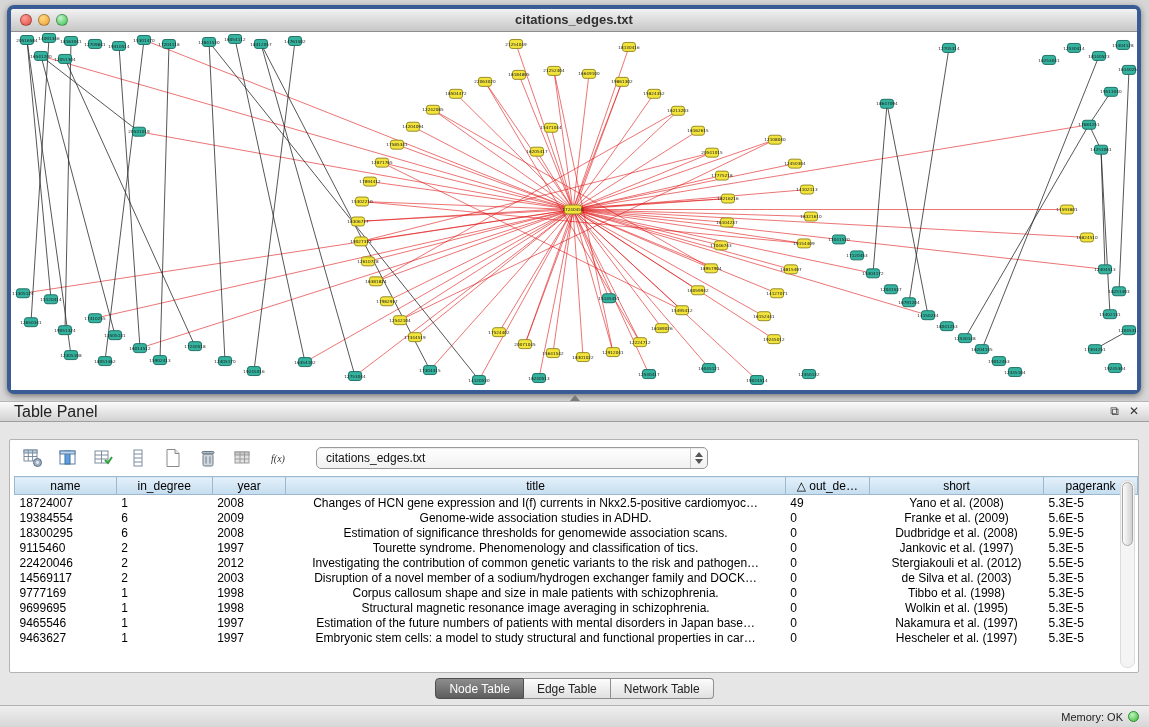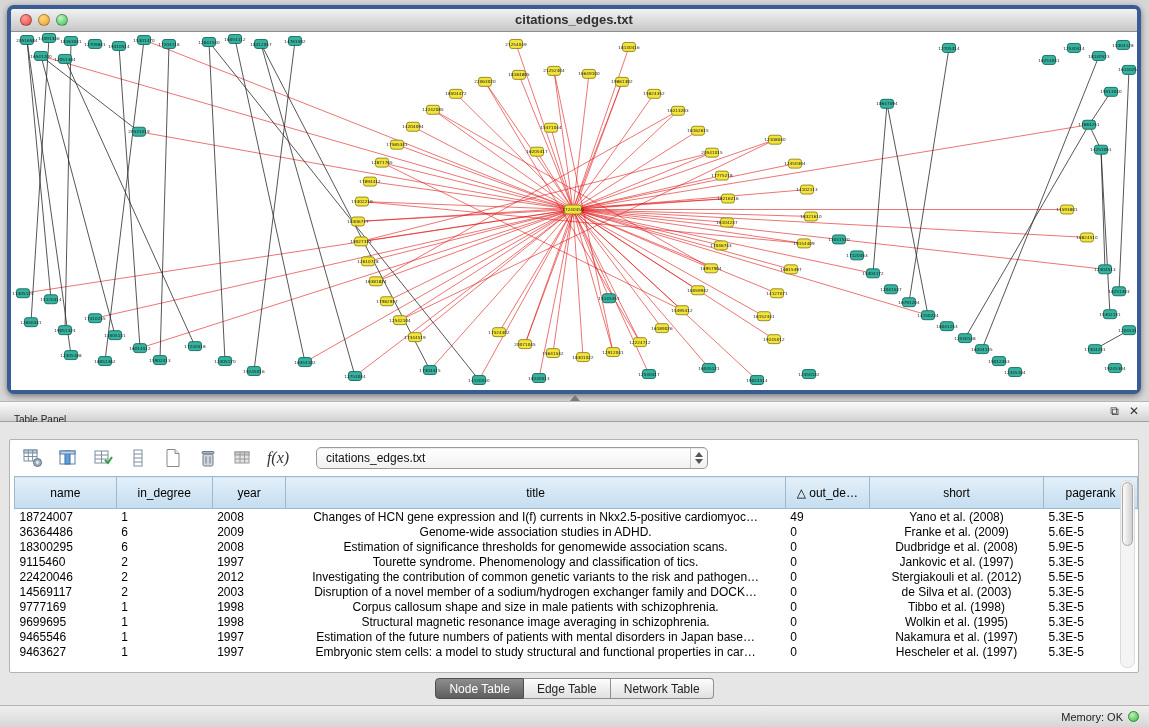--- a/index.html
+++ b/index.html
@@ -35,56 +35,56 @@
     position:absolute;top:395px;left:570px;width:0;height:0;
     border-left:5px solid transparent;border-right:5px solid transparent;
     border-bottom:6px solid #7a7a7a;
   }
   
   .panel-header{
     position:absolute;top:401px;left:0;width:1149px;height:21px;box-sizing:border-box;
     background:linear-gradient(#fbfbfb,#d2d2d2);
     border-top:1px solid #b5b5b5;border-bottom:1px solid #9f9f9f;
   }
-  .panel-header .ph-title{position:absolute;left:14px;top:8px;line-height:19px;font-size:10px;color:#222;}
+  .panel-header .ph-title{position:absolute;left:14px;top:0;line-height:19px;font-size:16px;color:#222;}
   .panel-header .ph-icons{position:absolute;right:10px;top:0;height:19px;display:flex;align-items:center;gap:10px;}
   .ph-icons span{font-size:12px;color:#333;cursor:default;line-height:19px;}
   .panel-body{
     position:absolute;top:422px;left:0;width:1149px;height:283px;background:#e6e6e6;
   }
   .inset{
     position:absolute;left:9px;top:17px;width:1130px;height:234px;box-sizing:border-box;
     background:#ffffff;border:1px solid #b3b3b3;border-radius:2px;
   }
   .toolbar{height:36px;display:flex;align-items:center;gap:9px;padding-left:10px;}
   .tool-btn{
     width:26px;height:26px;border:none;background:transparent;padding:2px;
     display:flex;align-items:center;justify-content:center;border-radius:4px;
   }
   .tool-btn svg{display:block;}
-  .fx-label{font-size:16px;font-style:italic;color:#333;font-family:"Liberation Serif",serif;}
+  .fx-label{font-size:10px;font-style:italic;color:#333;font-family:"Liberation Serif",serif;}
   .combo{
     margin-left:16px;width:392px;height:22px;box-sizing:border-box;
     border:1px solid #9a9a9a;border-radius:5px;background:linear-gradient(#ffffff,#f1f1f1);
     display:flex;align-items:center;position:relative;font-size:12px;color:#111;
     box-shadow:inset 0 1px 1px rgba(0,0,0,.08);
   }
   .combo .combo-text{padding-left:9px;flex:1;}
   .combo .combo-arrows{
     width:16px;height:100%;display:flex;flex-direction:column;align-items:center;justify-content:center;gap:2px;
     border-left:1px solid #c9c9c9;
   }
   .combo .up{width:0;height:0;border-left:4px solid transparent;border-right:4px solid transparent;border-bottom:5px solid #555;}
   .combo .dn{width:0;height:0;border-left:4px solid transparent;border-right:4px solid transparent;border-top:5px solid #555;}
   .table-area{position:relative;margin-left:4px;}
   table.node-table{border-collapse:collapse;table-layout:fixed;font-size:12px;color:#000;}
   table.node-table th{
     height:17px;font-weight:normal;font-size:12px;text-align:center;
     background:linear-gradient(#e4f0fa,#c4ddef);
-    border:1px solid #9db9cf;padding:7px 3px;overflow:hidden;white-space:nowrap;
+    border:1px solid #9db9cf;padding:0 3px;overflow:hidden;white-space:nowrap;
   }
   table.node-table td{
     height:15px;padding:0 5px;overflow:hidden;text-overflow:ellipsis;white-space:nowrap;
   }
   .c0{width:96px;} .c1{width:90px;} .c2{width:68px;} .c3{width:494px;text-align:center;}
   .c4{width:76px;} .c5{width:168px;} .c6{width:88px;}
   td.c5{text-align:center;}
   .scrollbar{
     position:absolute;right:3px;top:40px;width:13px;height:186px;
     background:#f4f4f4;border:1px solid #dcdcdc;border-radius:7px;
@@ -813,21 +813,21 @@
             <tr>
               <td class="c0">18724007</td>
               <td class="c1">1</td>
               <td class="c2">2008</td>
               <td class="c3">Changes of HCN gene expression and I(f) currents in Nkx2.5-positive cardiomyoc…</td>
               <td class="c4">49</td>
               <td class="c5">Yano et al. (2008)</td>
               <td class="c6">5.3E-5</td>
             </tr>
             <tr>
-              <td class="c0">36364486</td>
+              <td class="c0">19384554</td>
               <td class="c1">6</td>
               <td class="c2">2009</td>
               <td class="c3">Genome-wide association studies in ADHD.</td>
               <td class="c4">0</td>
               <td class="c5">Franke et al. (2009)</td>
               <td class="c6">5.6E-5</td>
             </tr>
             <tr>
               <td class="c0">18300295</td>
               <td class="c1">6</td>

